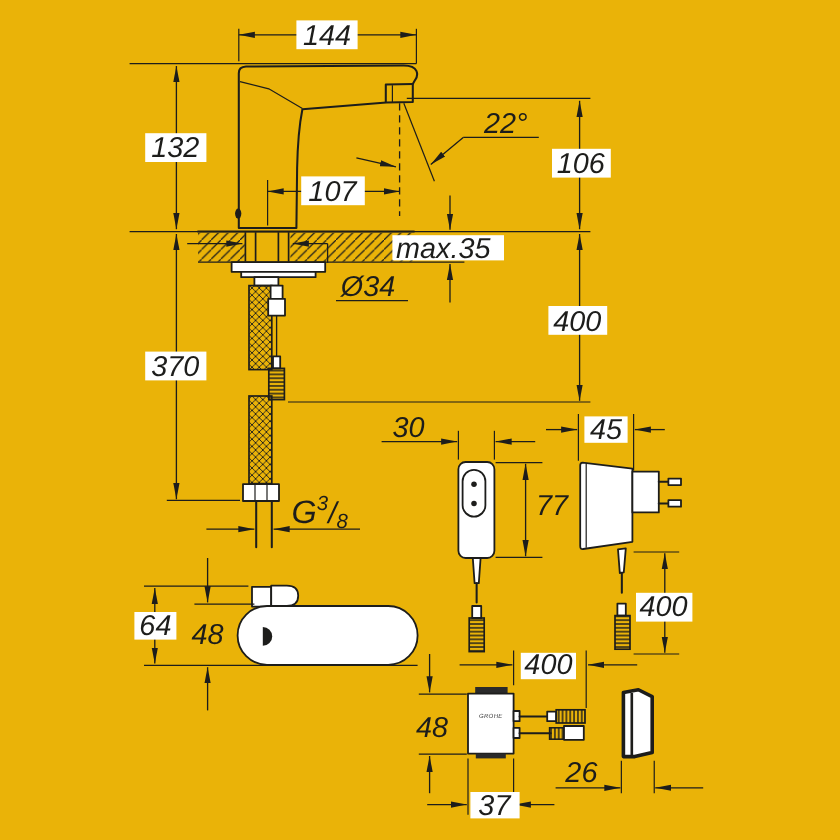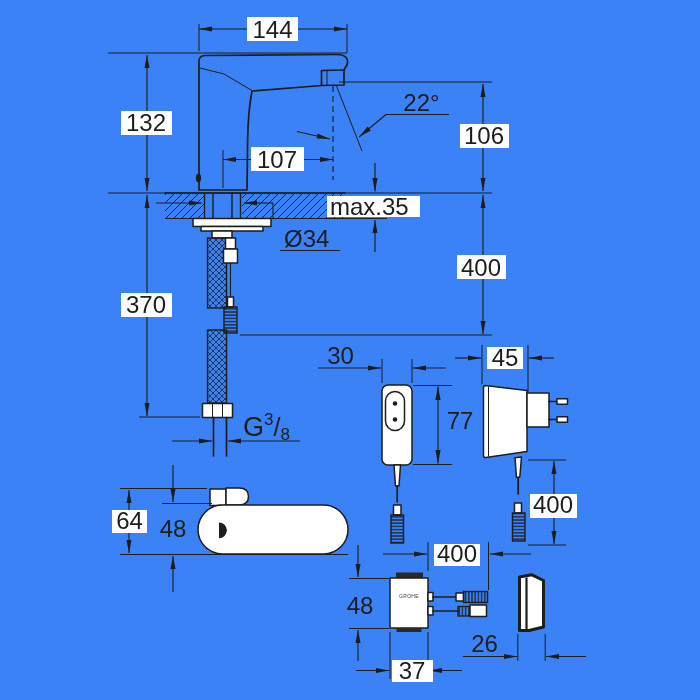--- a/index.html
+++ b/index.html
@@ -1,16 +1,16 @@
 <!DOCTYPE html>
 <html><head>
 <meta charset="utf-8">
 <style>
   html,body{margin:0;padding:0;background:#fff;}
-  .stage{width:700px;height:700px;background:#3b82f6;position:relative;overflow:hidden;}
+  .stage{width:700px;height:700px;background:#eab308;position:relative;overflow:hidden;font-style:italic;}
   svg{display:block;}
   .t{font-family:"Liberation Sans",sans-serif;font-size:24px;fill:#1d1d1b;}
   .tm{text-anchor:middle;}
   .tsup{font-size:17px;}
   .tlogo{font-family:"Liberation Sans",sans-serif;font-size:5px;fill:#3a3a3a;letter-spacing:.3px;text-anchor:middle;}
   .ol{stroke:#1d1d1b;fill:none;stroke-width:1.7;stroke-linejoin:round;stroke-linecap:round;}
   .olf{stroke:#1d1d1b;fill:#fff;stroke-width:1.5;stroke-linejoin:round;}
   .thin{stroke:#1d1d1b;fill:none;stroke-width:1;}
   .dim{stroke:#1d1d1b;fill:none;stroke-width:1.1;}
   .dl{stroke:#1d1d1b;fill:none;stroke-width:1.1;marker-start:url(#arr);marker-end:url(#arr);}

